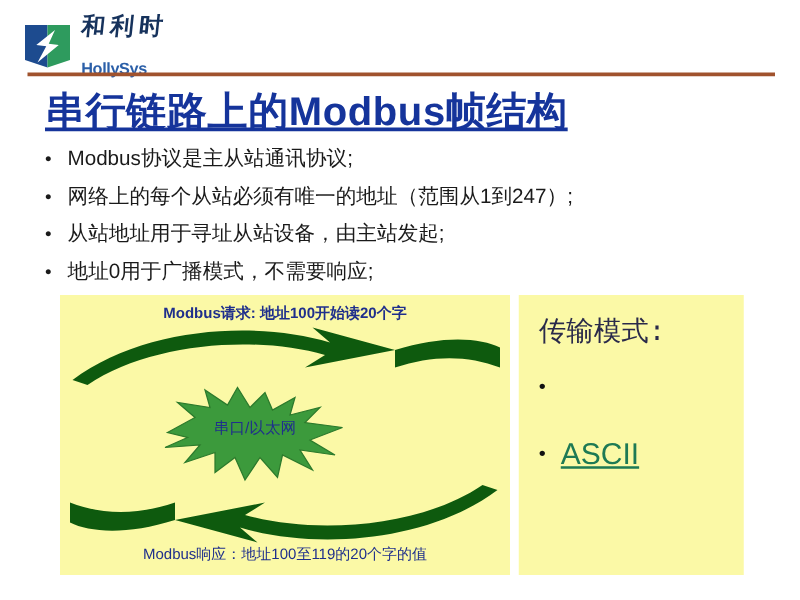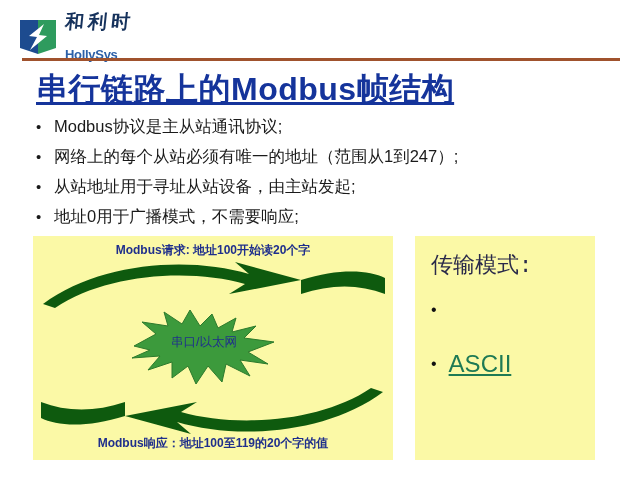--- a/index.html
+++ b/index.html
@@ -106,21 +106,21 @@
     font-size: 16.5px;
     white-space: nowrap;
   }
 
   
   .panel {
     position: absolute;
     background: #fbf9a6;
   }
   #diagram-panel {
-    left: 33px;
+    left: 48px;
     top: 236px;
     width: 360px;
     height: 224px;
   }
   #modes-panel {
     left: 415px;
     top: 236px;
     width: 180px;
     height: 224px;
   }
@@ -137,21 +137,21 @@
     color: #1f2f8c;
     white-space: nowrap;
   }
   #response-label {
     position: absolute;
     left: 0;
     bottom: 8px;
     width: 360px;
     text-align: center;
     font-size: 12px;
-    font-weight: 700;
+    font-weight: 400;
     color: #1f2f8c;
     white-space: nowrap;
   }
   #arc-top, #arc-bottom {
     position: absolute;
     left: 6px;
     width: 348px;
     height: 48px;
   }
   #arc-top { top: 24px; }

